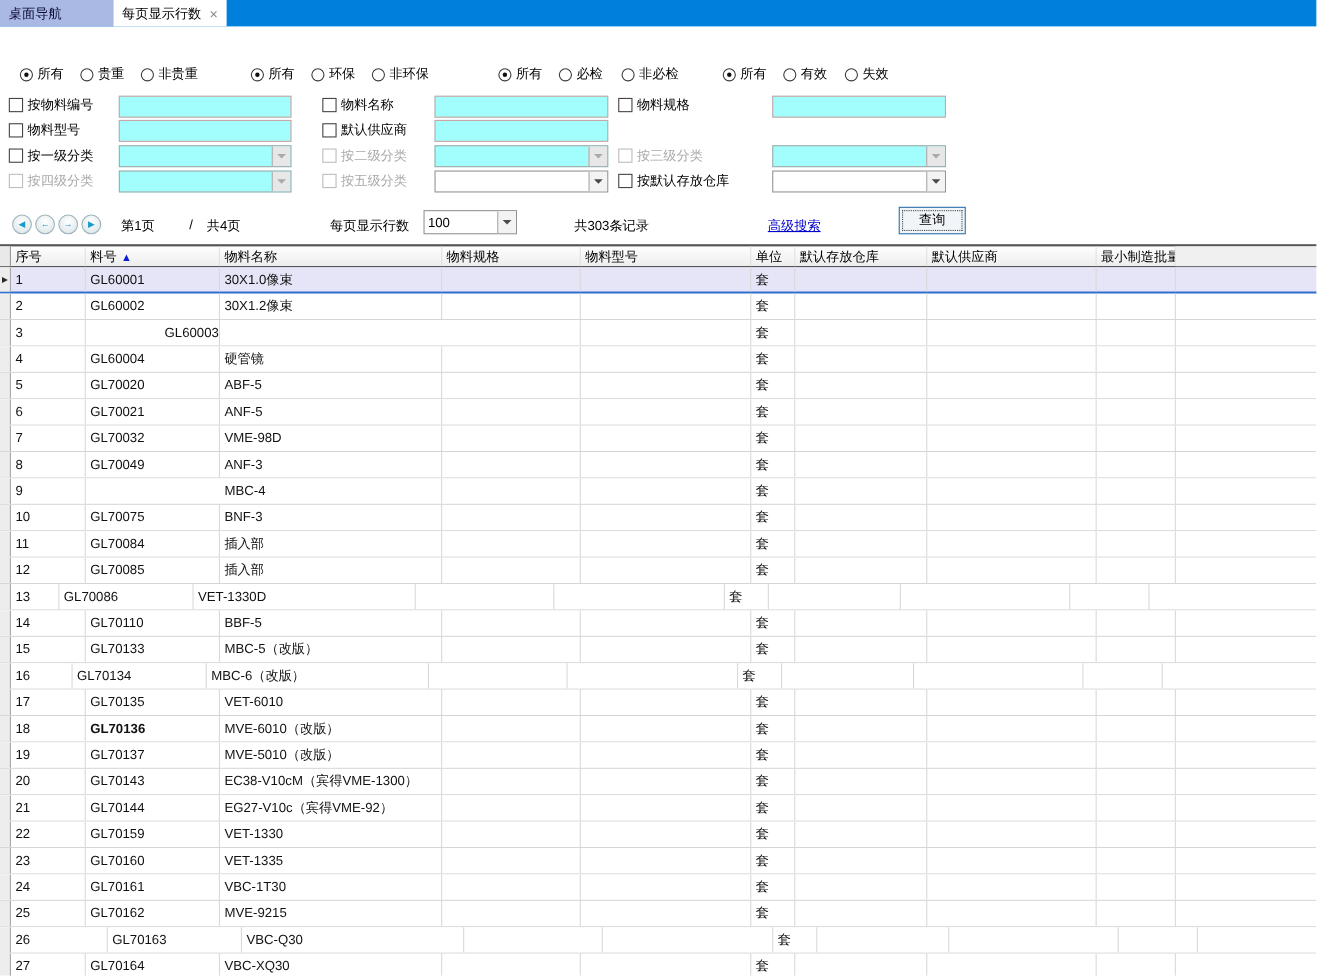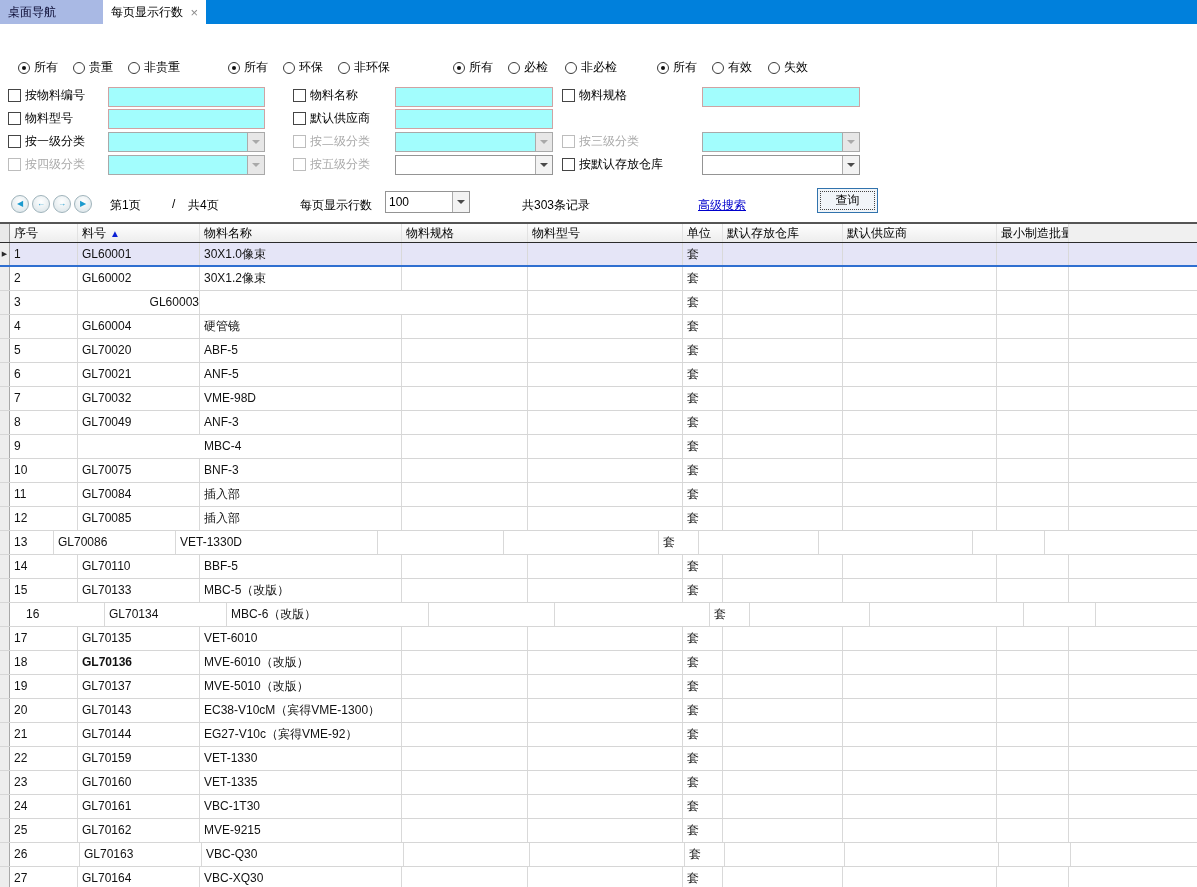--- a/index.html
+++ b/index.html
@@ -456,21 +456,21 @@
           <div class="cell" style="width: 126px;"></div>
           <div class="cell" style="width: 155px;"></div>
           <div class="cell" style="width: 40px;">套</div>
           <div class="cell" style="width: 120px;"></div>
           <div class="cell" style="width: 154px;"></div>
           <div class="cell" style="width: 72px;"></div>
           <div class="cell last" style="width: 128px;"></div>
         </div>
         <div class="grow">
           <div class="gutter"></div>
-          <div class="cell" style="width: 83px; margin-left: 12px;">16</div>
+          <div class="cell" style="width: 56px;">16</div>
           <div class="cell" style="width: 122px;">GL70134</div>
           <div class="cell" style="width: 202px;">MBC-6（改版）</div>
           <div class="cell" style="width: 126px;"></div>
           <div class="cell" style="width: 155px;"></div>
           <div class="cell" style="width: 40px;">套</div>
           <div class="cell" style="width: 120px;"></div>
           <div class="cell" style="width: 154px;"></div>
           <div class="cell" style="width: 72px;"></div>
           <div class="cell last" style="width: 128px;"></div>
         </div>
@@ -586,21 +586,21 @@
           <div class="cell" style="width: 126px;"></div>
           <div class="cell" style="width: 155px;"></div>
           <div class="cell" style="width: 40px;">套</div>
           <div class="cell" style="width: 120px;"></div>
           <div class="cell" style="width: 154px;"></div>
           <div class="cell" style="width: 72px;"></div>
           <div class="cell last" style="width: 128px;"></div>
         </div>
         <div class="grow">
           <div class="gutter"></div>
-          <div class="cell" style="width: 70px;">26</div>
+          <div class="cell" style="width: 88px;">26</div>
           <div class="cell" style="width: 122px;">GL70163</div>
           <div class="cell" style="width: 202px;">VBC-Q30</div>
           <div class="cell" style="width: 126px;"></div>
           <div class="cell" style="width: 155px;"></div>
           <div class="cell" style="width: 40px;">套</div>
           <div class="cell" style="width: 120px;"></div>
           <div class="cell" style="width: 154px;"></div>
           <div class="cell" style="width: 72px;"></div>
           <div class="cell last" style="width: 128px;"></div>
         </div>

